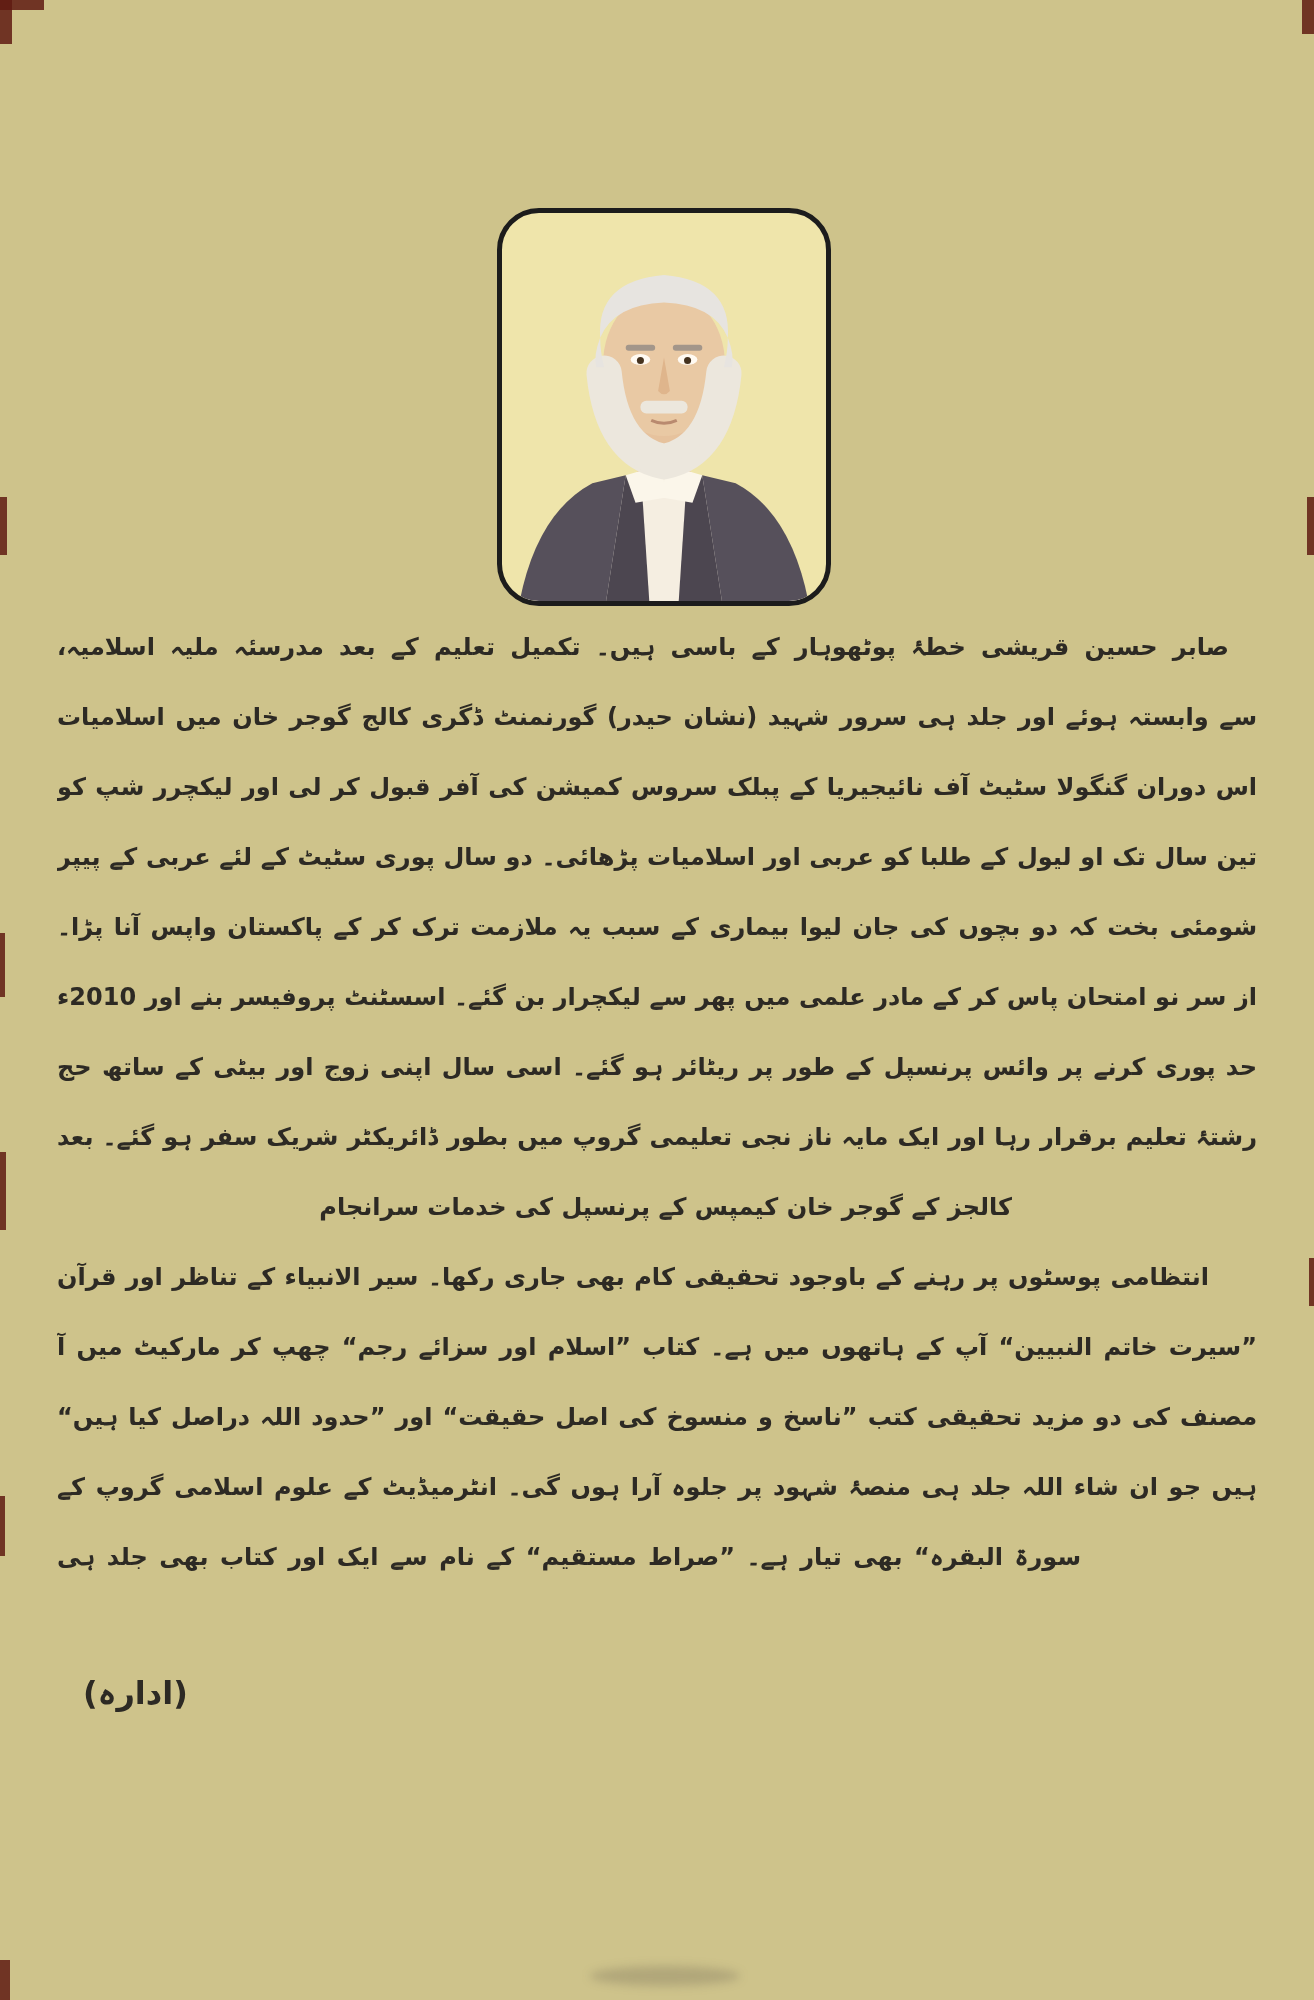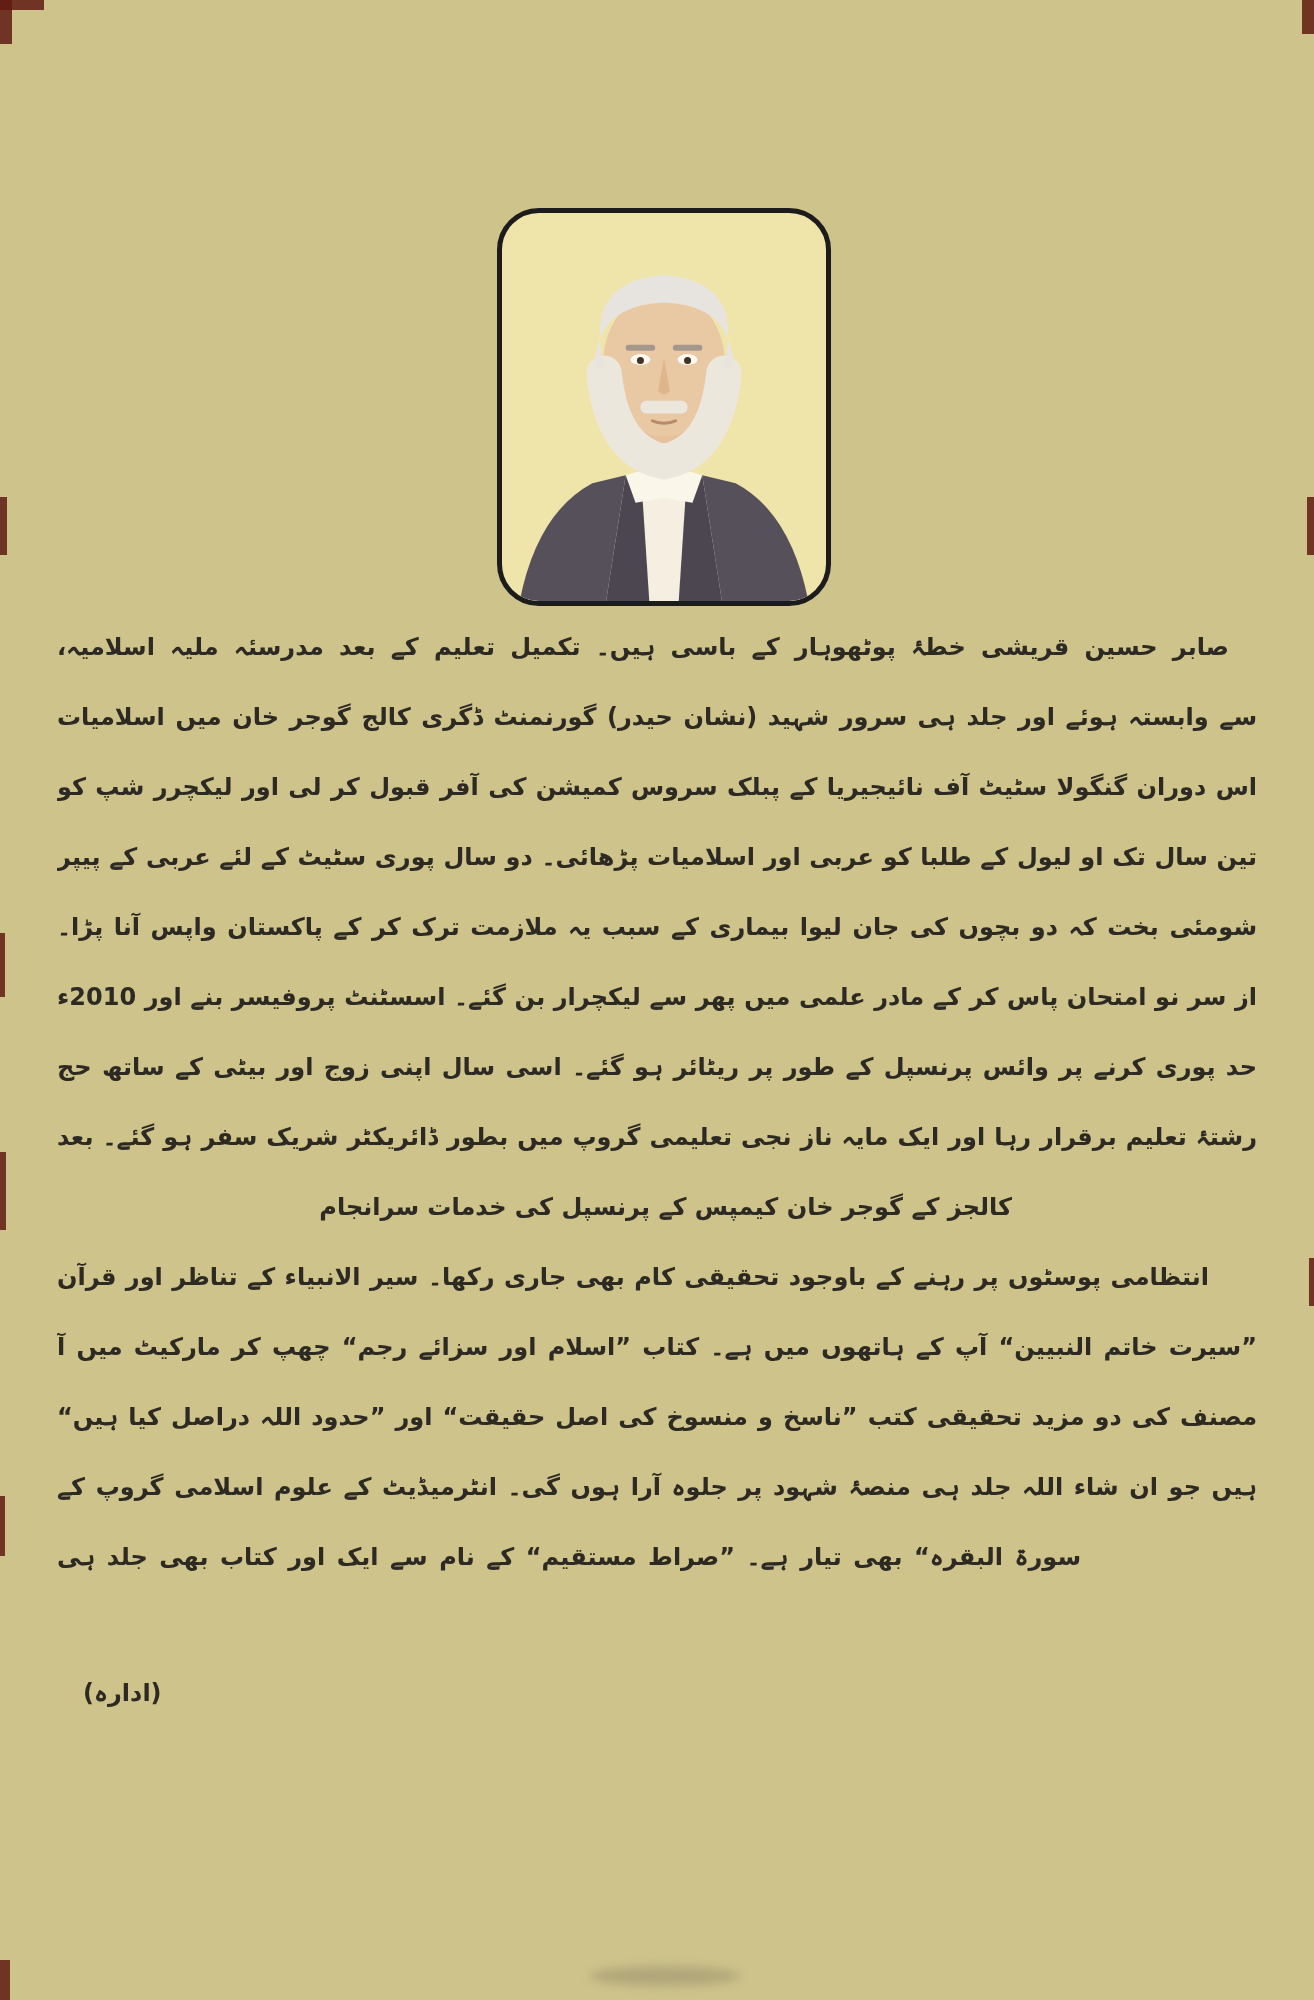--- a/index.html
+++ b/index.html
@@ -27,21 +27,21 @@
     text-align:justify;text-align-last:justify;
   }
   .line.first-p1{text-indent:28px;}
   .line.first-p2{text-indent:48px;}
   .line.last-p1{text-align:right;text-align-last:right;padding-left:0;padding-right:0;margin-left:245px;padding-left:0;}
   .line.last-p1{text-align-last:right;margin-right:245px;}
   .line.last-p2{text-align-last:right;margin-right:176px;}
   .signature{
     margin-top:66px;height:70px;line-height:70px;
     text-align:left;text-align-last:left;padding-left:26px;
-    font-size:24px;
+    font-size:32px;
   }
   
   .artifact{position:absolute;background:#5f1b12;opacity:.85;}
   .a-tl1{left:0;top:0;width:12px;height:44px;}
   .a-tl2{left:0;top:0;width:44px;height:10px;}
   .a-tr1{right:0;top:0;width:12px;height:34px;}
   .a-l1{left:0;top:497px;width:7px;height:58px;}
   .a-l2{left:0;top:933px;width:5px;height:64px;}
   .a-l3{left:0;top:1152px;width:6px;height:78px;}
   .a-l4{left:0;top:1496px;width:5px;height:60px;}

